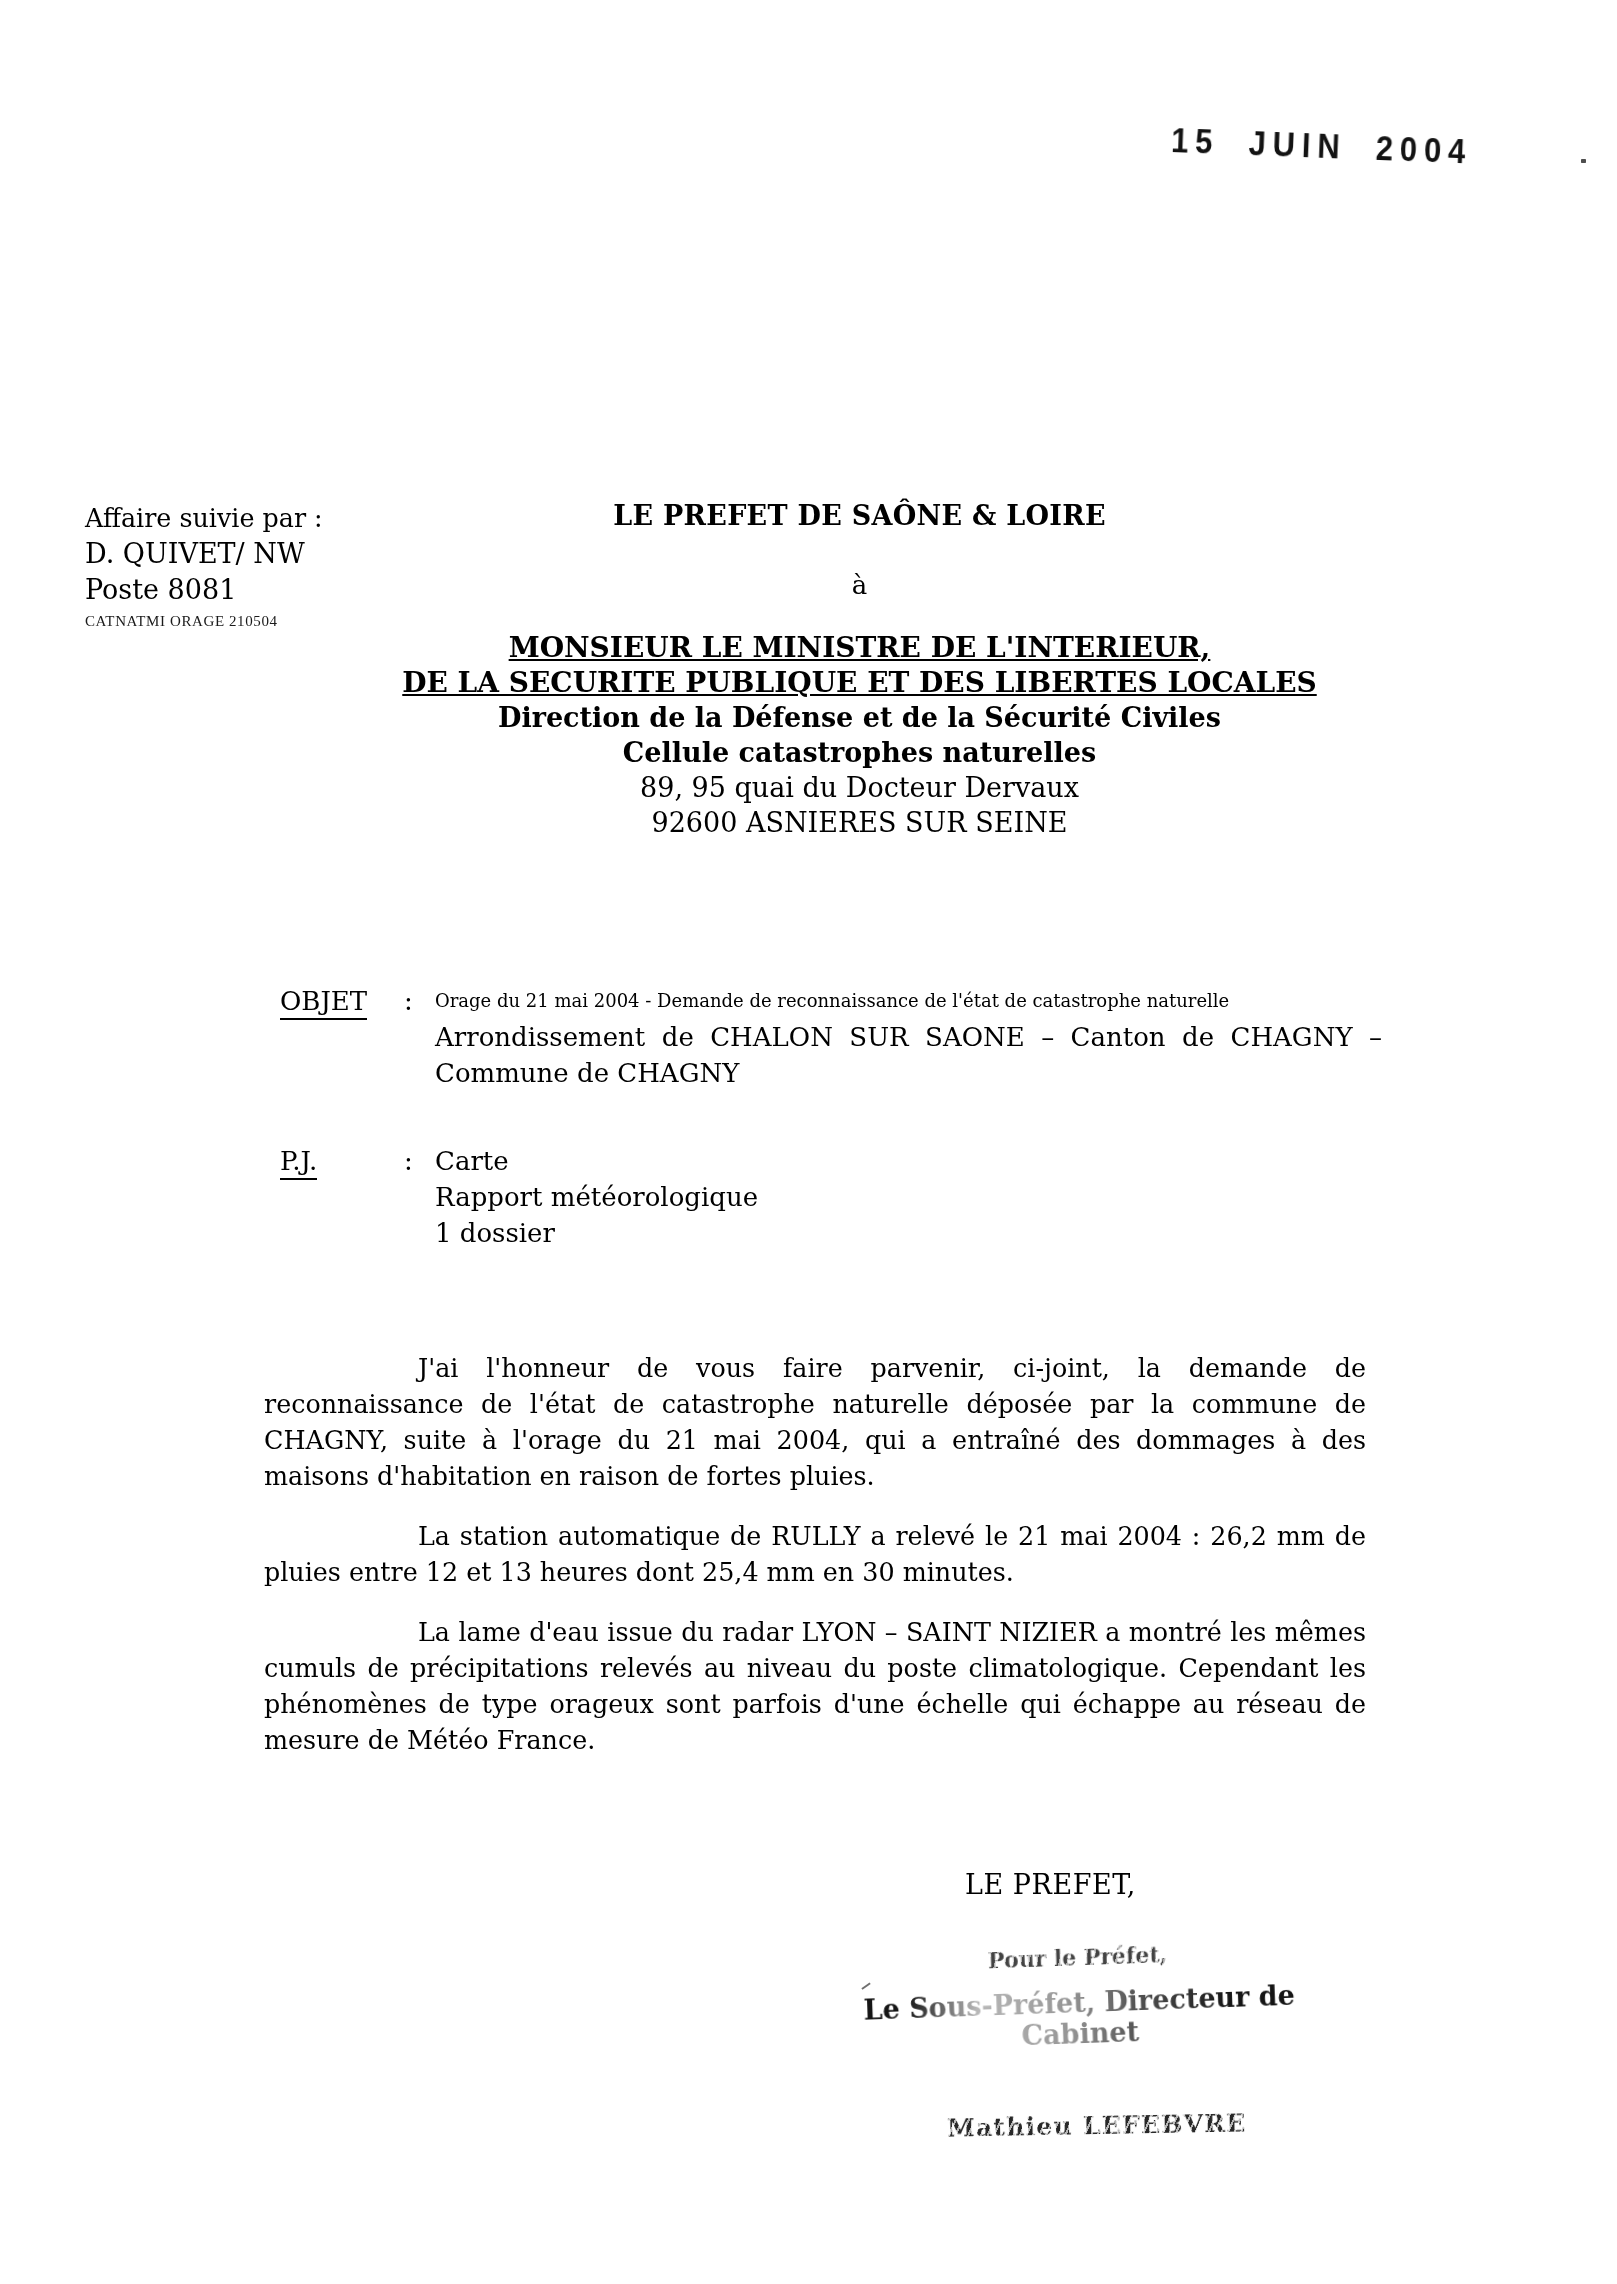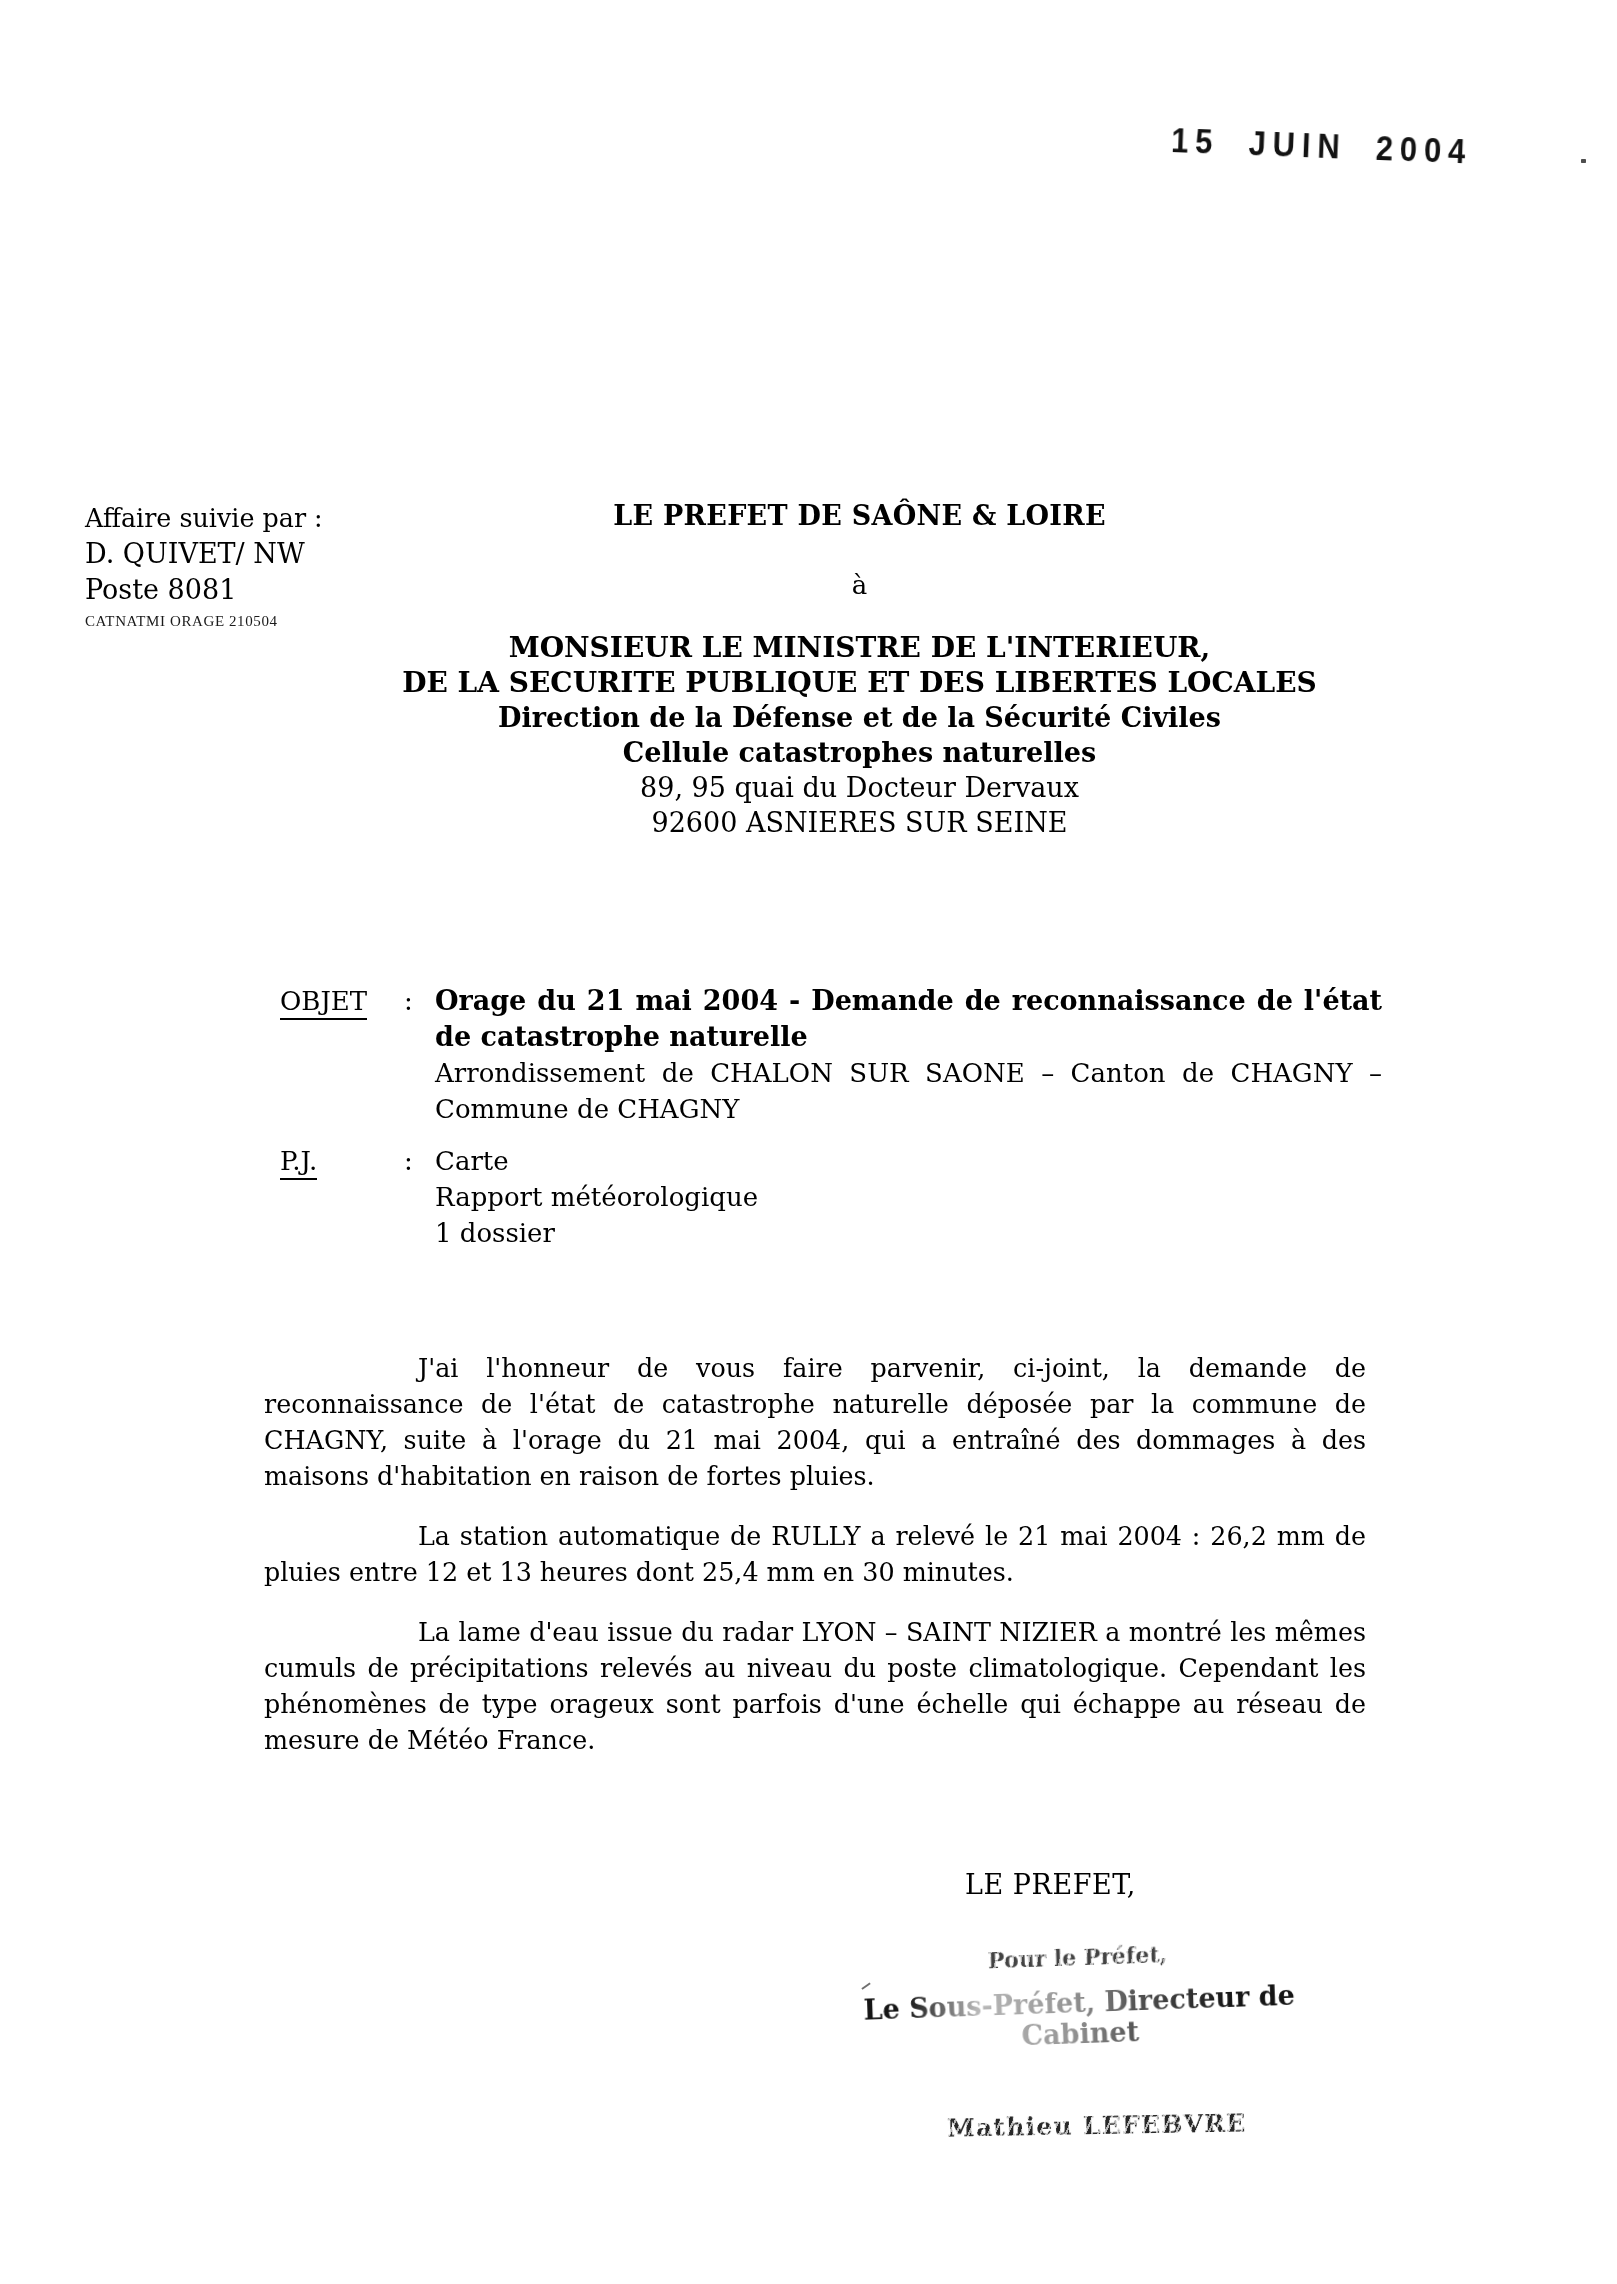--- a/index.html
+++ b/index.html
@@ -57,21 +57,21 @@
   
   .letterhead {
     position: absolute;
     left: 371px;
     top: 500px;
     width: 977px;
     text-align: center;
   }
   .sender-line { font-weight: 700; font-size: 27px; letter-spacing: 0.01em; }
   .a-line { font-size: 26px; margin-top: 39px; }
-  .recipient-1, .recipient-2 { font-weight: 700; font-size: 28px; line-height: 35px; }
+  .recipient-1, .recipient-2 { font-weight: 700; font-size: 28px; line-height: 35px; text-decoration: underline; }
   .recipient-1 { margin-top: 30px; }
   .recipient-3, .recipient-4 { font-weight: 700; font-size: 27px; line-height: 35px; }
   .address-1, .address-2 { font-size: 27px; line-height: 35px; }
 
   
   .labelled-row {
     position: absolute;
     left: 280px;
     width: 1102px;
     display: grid;
@@ -81,23 +81,23 @@
     line-height: 36px;
   }
   .row-objet { top: 983px; }
   .row-pj    { top: 1143px; }
   .row-label span {
     border-bottom: 2px solid #000;
     padding-bottom: 2px;
   }
   .row-colon { text-align: left; }
   .subject-bold {
-    font-weight: 700;
+    font-weight: 400;
     text-align: justify;
-    font-size: 27px;
+    font-size: 18px;
   }
   .subject-line-just {
     text-align: justify;
     text-align-last: justify;
   }
   .pj-content div { text-align: left; }
 
   
   .body-block {
     position: absolute;

